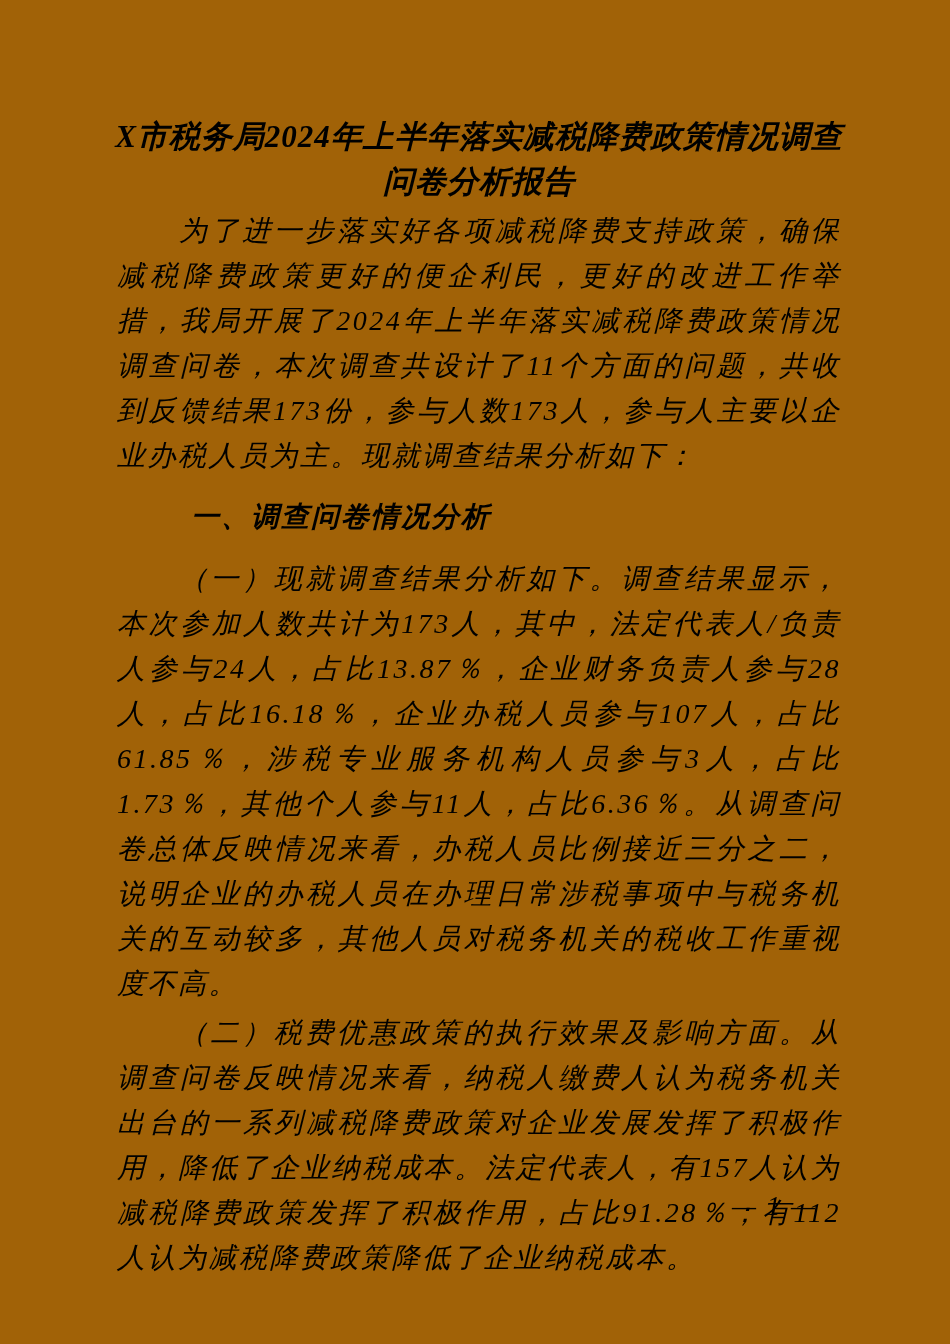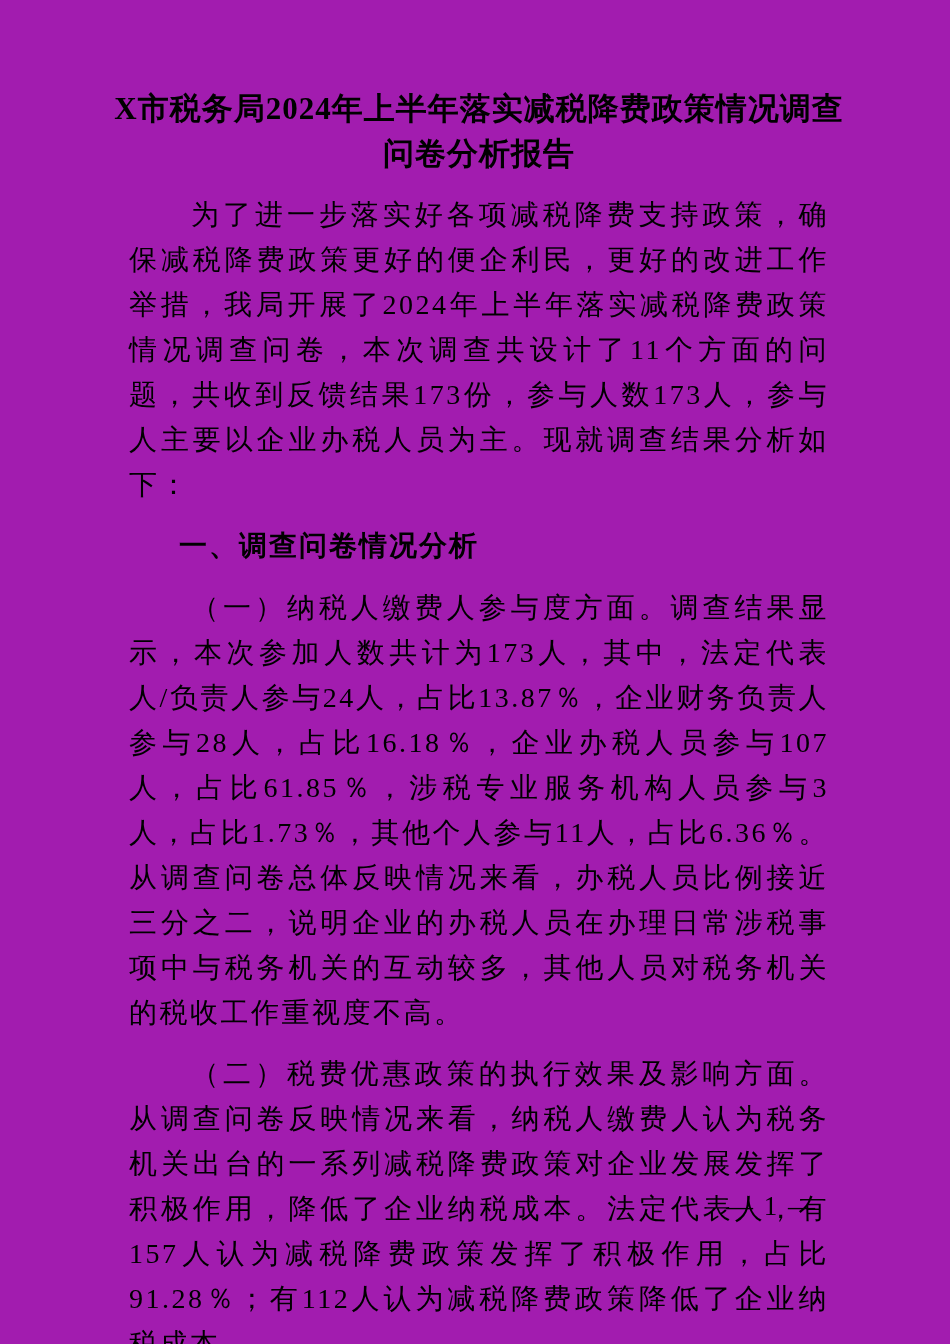--- a/index.html
+++ b/index.html
@@ -4,48 +4,49 @@
 <style>
   html, body {
     margin: 0;
     padding: 0;
     background: #ffffff;
   }
   .page {
     position: relative;
     width: 950px;
     height: 1344px;
-    background: #a21caf;
+    background: #a16207;
     color: #000000;
     font-family: "Liberation Serif", "DejaVu Serif", serif;
     box-sizing: border-box;
-    padding: 86px 105px 0 113px;
+    padding: 114px 105px 0 113px;
     overflow: hidden;
+    font-style: italic;
   }
   .doc-title {
     margin: 0;
     font-size: 31px;
     font-weight: bold;
     line-height: 45px;
     text-align: center;
     letter-spacing: 1px;
     font-family: "Liberation Serif", "DejaVu Serif", serif;
   }
   .body-text {
-    margin: 16px;
+    margin: 4px;
     font-size: 28px;
     line-height: 45px;
     text-align: justify;
     text-justify: inter-character;
     text-indent: 62px;
     letter-spacing: 2.5px;
     font-weight: normal;
   }
   .section-heading {
-    margin: 4px;
+    margin: 16px;
     font-size: 28px;
     line-height: 46px;
     font-weight: bold;
     text-indent: 62px;
     letter-spacing: 2px;
     font-family: "Liberation Sans", "DejaVu Sans", sans-serif;
   }
   .page-number {
     position: absolute;
     top: 1188px;
@@ -60,18 +61,18 @@
 </head>
 <body>
 
 <div class="page">
   <h1 class="doc-title">X市税务局2024年上半年落实减税降费政策情况调查问卷分析报告</h1>
 
   <p class="body-text">为了进一步落实好各项减税降费支持政策，确保减税降费政策更好的便企利民，更好的改进工作举措，我局开展了2024年上半年落实减税降费政策情况调查问卷，本次调查共设计了11个方面的问题，共收到反馈结果173份，参与人数173人，参与人主要以企业办税人员为主。现就调查结果分析如下：</p>
 
   <h2 class="section-heading">一、调查问卷情况分析</h2>
 
-  <p class="body-text">（一）纳税人缴费人参与度方面。调查结果显示，本次参加人数共计为173人，其中，法定代表人/负责人参与24人，占比13.87％，企业财务负责人参与28人，占比16.18％，企业办税人员参与107人，占比61.85％，涉税专业服务机构人员参与3人，占比1.73％，其他个人参与11人，占比6.36％。从调查问卷总体反映情况来看，办税人员比例接近三分之二，说明企业的办税人员在办理日常涉税事项中与税务机关的互动较多，其他人员对税务机关的税收工作重视度不高。</p>
+  <p class="body-text">（一）现就调查结果分析如下。调查结果显示，本次参加人数共计为173人，其中，法定代表人/负责人参与24人，占比13.87％，企业财务负责人参与28人，占比16.18％，企业办税人员参与107人，占比61.85％，涉税专业服务机构人员参与3人，占比1.73％，其他个人参与11人，占比6.36％。从调查问卷总体反映情况来看，办税人员比例接近三分之二，说明企业的办税人员在办理日常涉税事项中与税务机关的互动较多，其他人员对税务机关的税收工作重视度不高。</p>
 
   <p class="body-text">（二）税费优惠政策的执行效果及影响方面。从调查问卷反映情况来看，纳税人缴费人认为税务机关出台的一系列减税降费政策对企业发展发挥了积极作用，降低了企业纳税成本。法定代表人，有157人认为减税降费政策发挥了积极作用，占比91.28％；有112人认为减税降费政策降低了企业纳税成本。</p>
 
   <div class="page-number">— 1 —</div>
 </div>
 
 </body></html>

